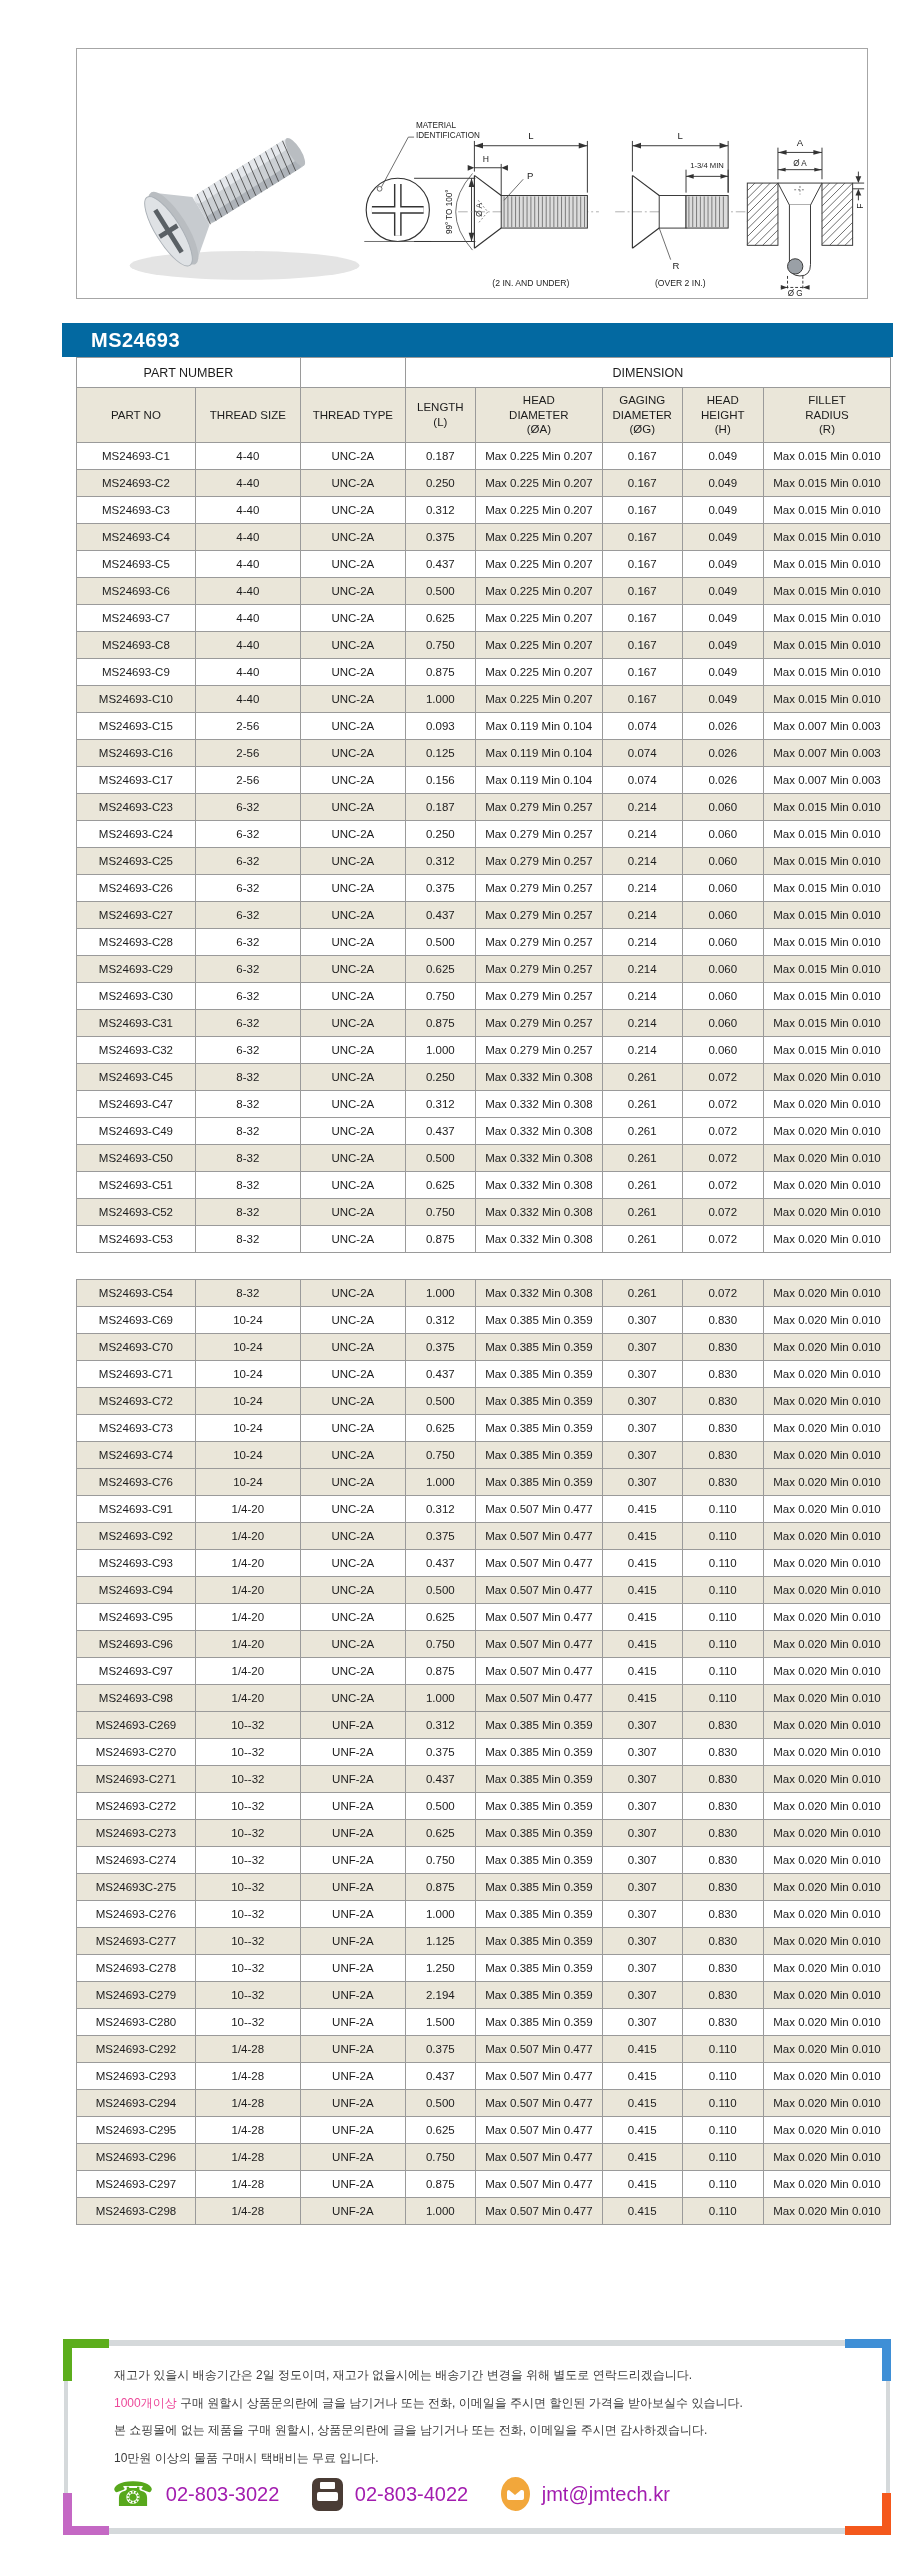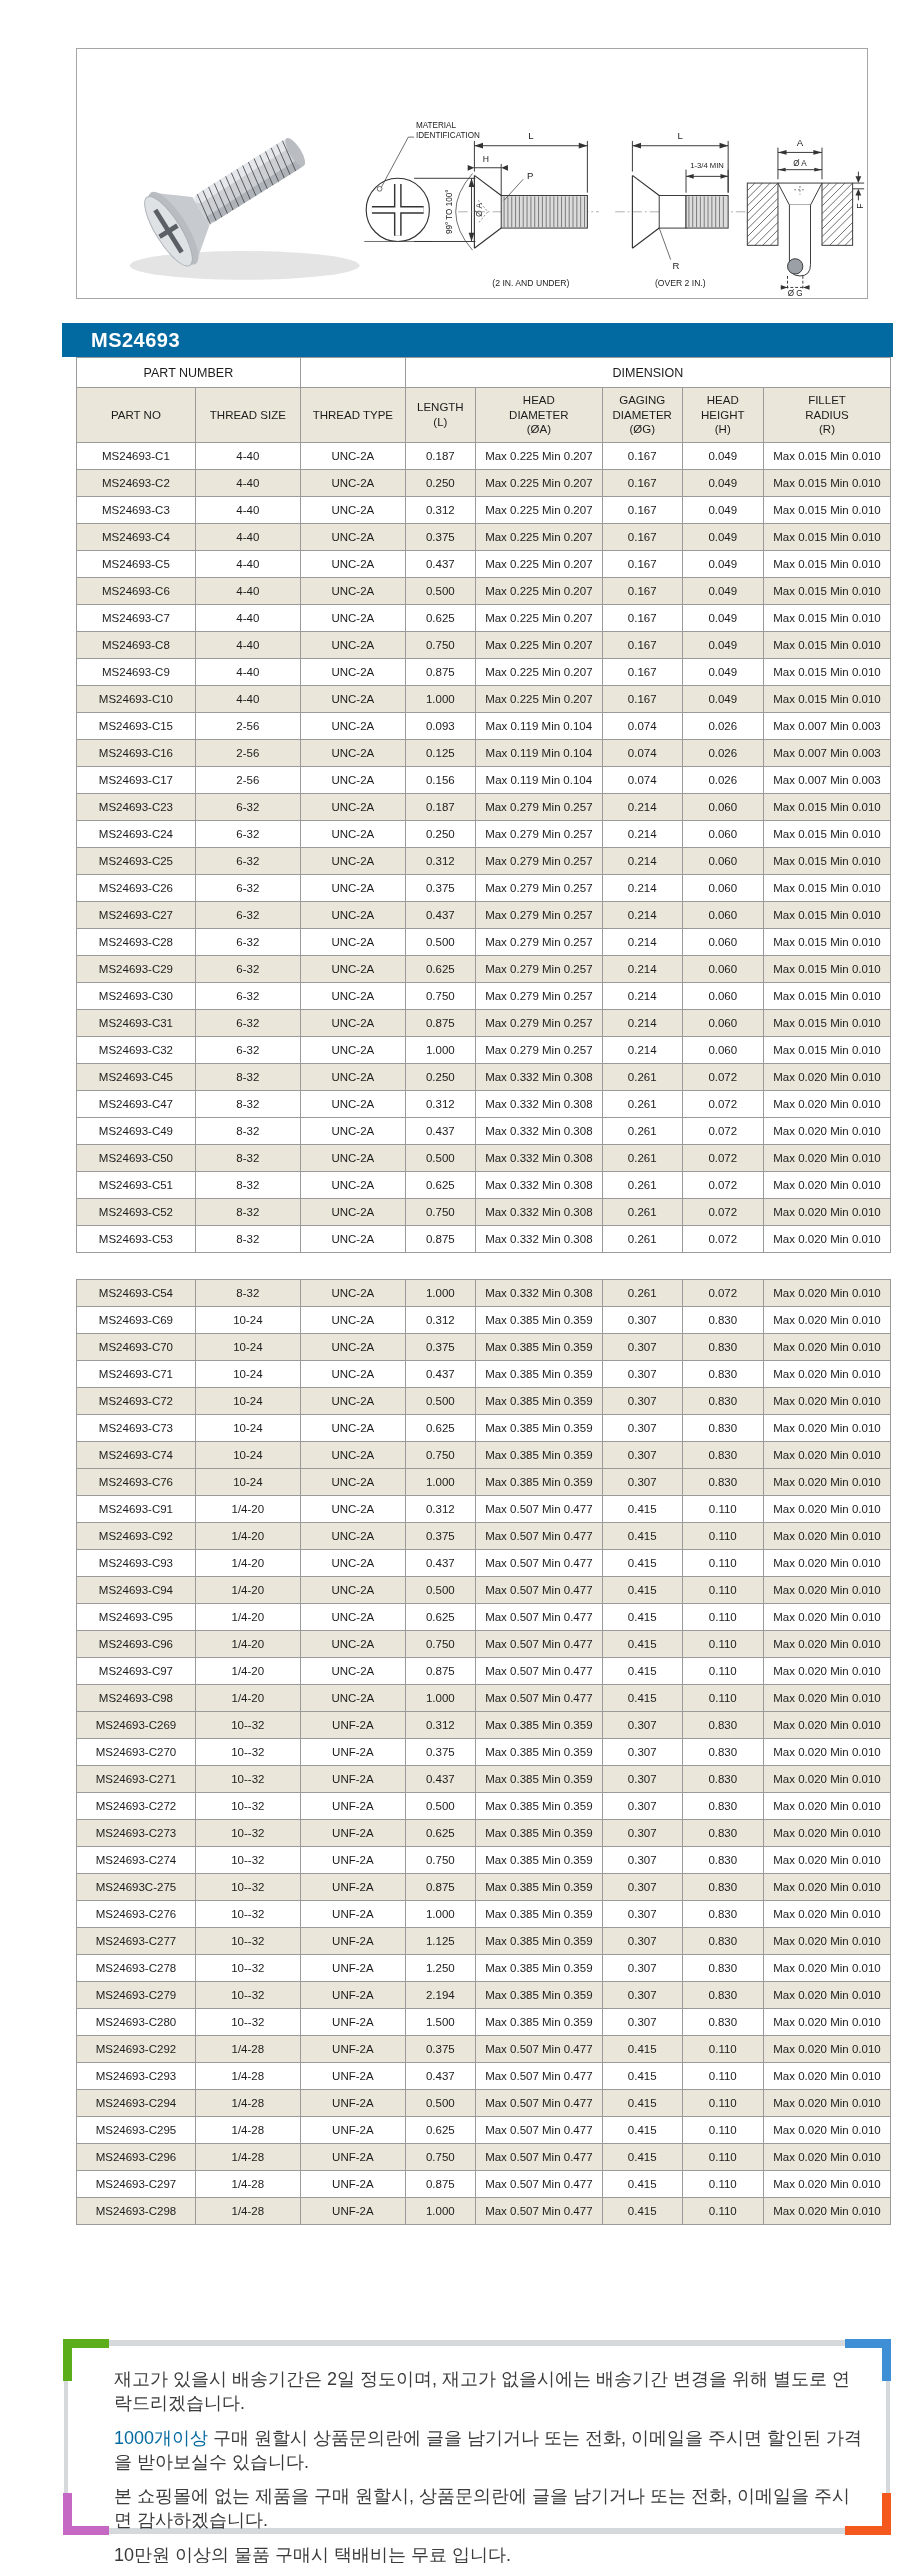--- a/index.html
+++ b/index.html
@@ -32,23 +32,23 @@
   .spec-table tbody tr.shade td{background:#EAE6D9;}
 
   
   .footer{position:absolute;left:36px;top:2340px;width:826px;height:194px;box-sizing:border-box;
           border:solid #d5d9db;border-width:6.7px 4.8px;background:#fff;}
   .corner{position:absolute;width:46px;height:42px;box-sizing:border-box;}
   .corner.tl{left:-4.8px;top:-6.7px;border-top:9.6px solid #5CAD1C;border-left:9.6px solid #5CAD1C;}
   .corner.tr{right:-4.8px;top:-6.7px;border-top:9.6px solid #3F8FD6;border-right:9.6px solid #3F8FD6;}
   .corner.bl{left:-4.8px;bottom:-6.7px;border-bottom:9.6px solid #C468C4;border-left:9.6px solid #C468C4;}
   .corner.br{right:-4.8px;bottom:-6.7px;border-bottom:9.6px solid #F4581C;border-right:9.6px solid #F4581C;}
-  .footer-text{padding:21px 23px 0 46px;font-size:18px;color:#3a3a3a;}
+  .footer-text{padding:21px 23px 0 46px;font-size:12px;color:#3a3a3a;}
   .footer-text p{margin:0 0 10.5px;}
-  .red{color:#0369a1;}
+  .red{color:#ec4899;}
   .contacts{display:flex;align-items:center;padding-left:44px;margin-top:7.7px;}
   .phone-glyph{font-size:34px;line-height:34px;color:#58a81c;margin-right:11.5px;}
   .contact-num{font-size:20px;color:#a21caf;margin-right:33px;}
   .fax-icon{width:31px;height:33px;background:#4a3c35;border-radius:6.7px;position:relative;margin-right:11.5px;flex:none;}
   .fax-icon::before{content:"";position:absolute;left:7.7px;top:4.8px;width:15.3px;height:6.7px;background:#fff;border-radius:1px;}
   .fax-icon::after{content:"";position:absolute;left:4.8px;top:14.4px;width:21px;height:9.6px;background:#fff;border-radius:1.9px;}
   .mail-icon{width:29px;height:34px;background:#F2A73B;border-radius:50%;position:relative;margin-right:11.5px;flex:none;}
   .mail-icon::before{content:"";position:absolute;left:5.7px;top:12.5px;width:17px;height:10.5px;background:#fff;border-radius:1.9px;}
   .mail-icon::after{content:"";position:absolute;left:7.7px;top:12.5px;width:0;height:0;border:6.7px solid transparent;border-top:5.7px solid #F2A73B;border-bottom:0;}
 </style>

